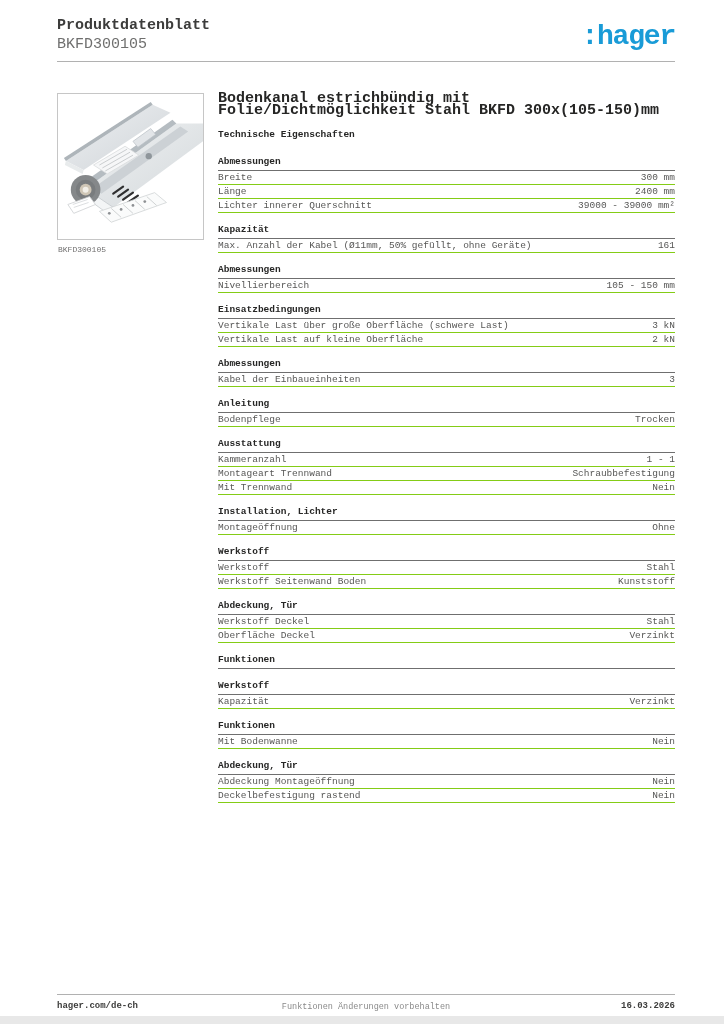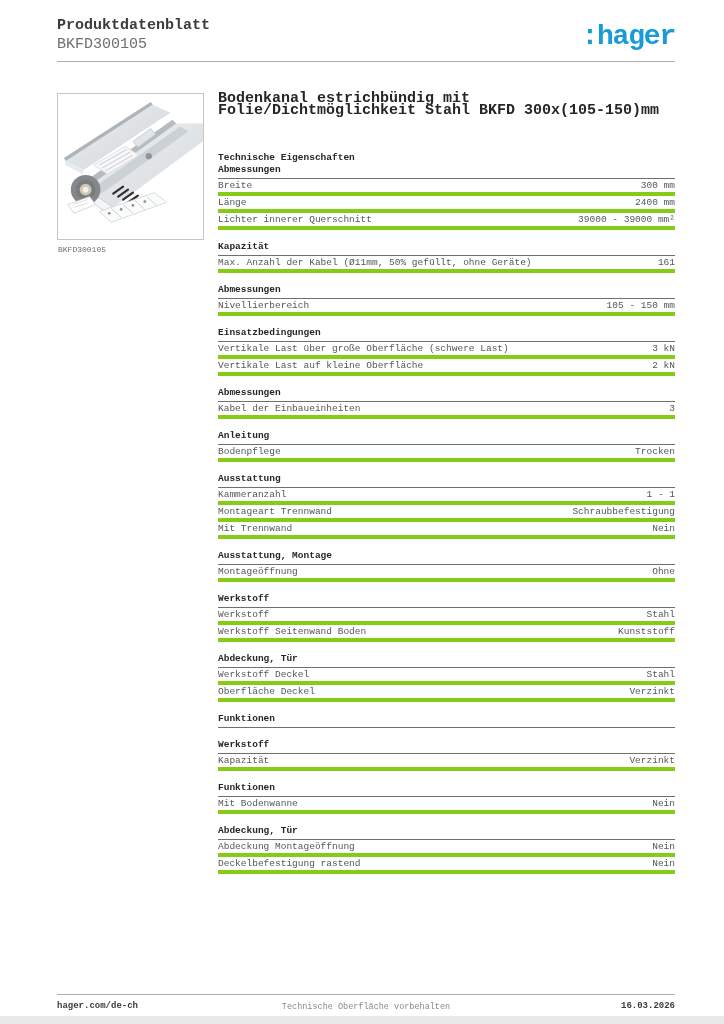--- a/index.html
+++ b/index.html
@@ -25,31 +25,31 @@
   .image-box {
     position:absolute; left:57px; top:93px; width:147px; height:147px;
     border:1px solid #c6c6c6; background:#fff; overflow:hidden;
   }
   .image-box svg { display:block; width:100%; height:100%; }
   .image-caption { position:absolute; left:58px; top:245px; font-size:8px; color:#706f6f; }
 
   
   .content { position:absolute; left:218px; top:93px; width:457px; }
   .p-title { font-size:15px; font-weight:bold; color:#262625; line-height:12px; }
-  .tech-heading { font-size:9.5px; font-weight:bold; color:#262625; line-height:12px; margin-top:35px; }
-  .specs { }
+  .tech-heading { font-size:9.5px; font-weight:bold; color:#262625; line-height:12px; margin-top:12px; }
+  .specs { margin-top:15px; }
   .spec-title {
     font-size:9.5px; font-weight:bold; color:#262625; line-height:12px;
     margin-top:11px; padding-bottom:2px; border-bottom:1px solid #6f6f6f;
   }
   .spec-section:first-child .spec-title { margin-top:0; }
   .spec-row {
     display:flex; justify-content:space-between; align-items:baseline;
     font-size:9.5px; line-height:10px; color:#575756;
-    padding:2px 0 1px 0; border-bottom:4px solid #84cc16;
+    padding:2px 0 1px 0; border-bottom:1px solid #84cc16;
   }
   .spec-label { text-align:left; }
   .spec-value { text-align:right; white-space:nowrap; padding-left:12px; }
 
   
   .footer-rule { position:absolute; left:57px; right:49px; top:994px; height:1px; background:#b1b1b1; }
   .footer { position:absolute; left:57px; right:49px; top:1001px; height:14px; font-size:9px; }
   .f-left  { position:absolute; left:0; top:0; font-weight:bold; color:#3c3c3b; text-decoration:none; }
   .f-center{ position:absolute; left:0; right:0; top:1px; text-align:center; font-size:8.5px; color:#8a8a8a; }
   .f-right { position:absolute; right:0; top:0; font-weight:bold; color:#3c3c3b; }
@@ -227,21 +227,21 @@
   </div>
 
   <div class="spec-row">
     <span class="spec-label">Mit Trennwand</span>
     <span class="spec-value">Nein</span>
   </div>
 </div>
   </section>
 
   <section class="spec-section">
-    <h3 class="spec-title">Ausstattung, Montage</h3>
+    <h3 class="spec-title">Installation, Lichter</h3>
     <div class="spec-rows">
   <div class="spec-row">
     <span class="spec-label">Montageöffnung</span>
     <span class="spec-value">Ohne</span>
   </div>
 </div>
   </section>
 
   <section class="spec-section">
     <h3 class="spec-title">Werkstoff</h3>
@@ -310,17 +310,17 @@
     <span class="spec-value">Nein</span>
   </div>
 </div>
   </section>
 </div>
   </div>
 
   <div class="footer-rule"></div>
   <div class="footer">
     <a class="f-left" href="#">hager.com/de-ch</a>
-    <div class="f-center">Technische Oberfläche vorbehalten</div>
+    <div class="f-center">Funktionen Änderungen vorbehalten</div>
     <div class="f-right">16.03.2026</div>
   </div>
 
 </div>
 
 </body></html>

